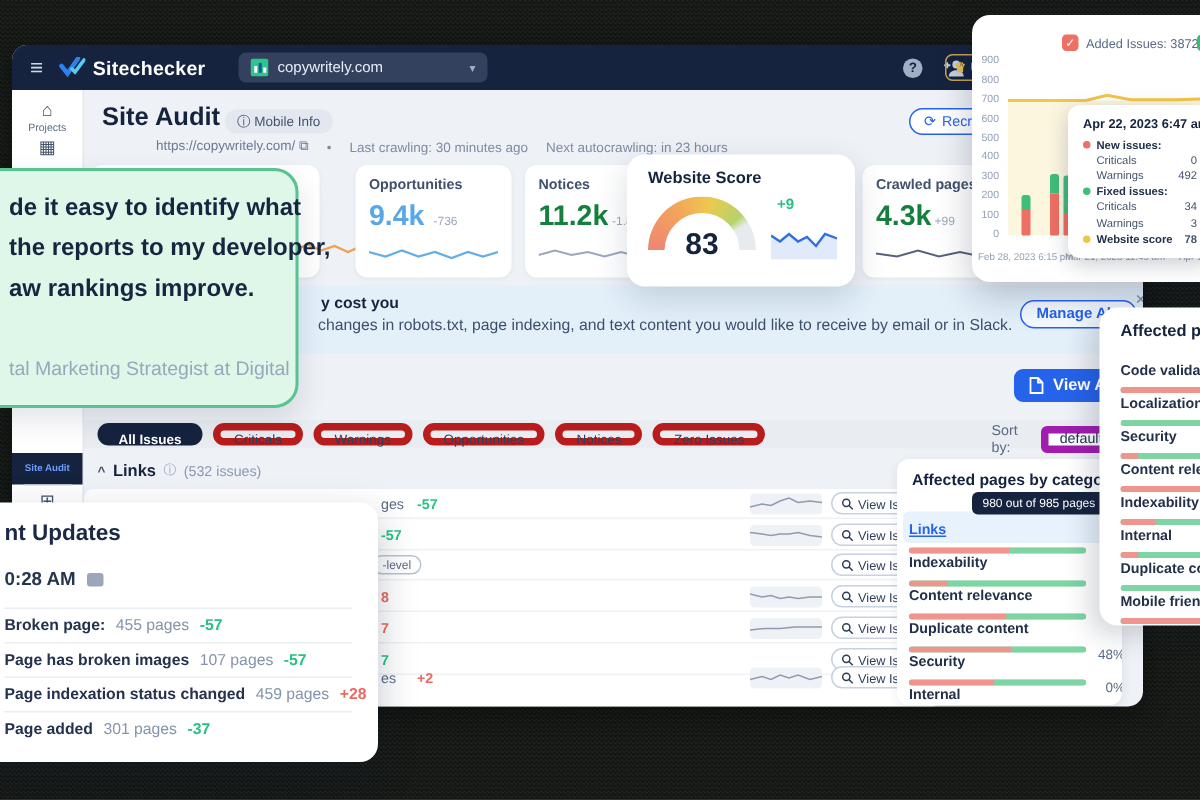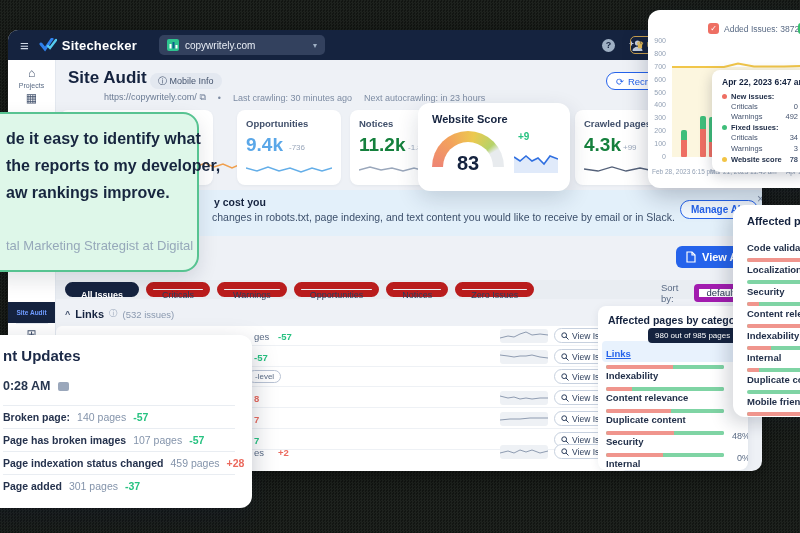--- a/index.html
+++ b/index.html
@@ -62,21 +62,21 @@
   .banner .ttl{position:absolute;left:86px;top:6px;font-size:10.5px;font-weight:700;color:#15233f;}
   .banner .dsc{position:absolute;left:84px;top:21px;font-size:10.5px;color:#3c4f6b;}
   .manage-btn{position:absolute;left:672px;top:170px;height:19px;width:78px;border:1px solid #2563eb;border-radius:12px;
     background:#f3f9ff;color:#2563eb;font-size:10px;font-weight:600;line-height:17px;text-align:left;padding:0 10px;white-space:nowrap;overflow:hidden;}
   .banner-close{position:absolute;left:749px;top:162px;color:#7d8ca3;font-size:12px;cursor:pointer;}
 
   .viewall-btn{position:absolute;left:668px;top:216px;width:94px;height:22px;background:#2563eb;border:none;border-radius:6px;
     color:#fff;font-size:11px;font-weight:600;display:flex;align-items:center;gap:6px;padding:0 10px;}
 
   .tabs-strip{position:absolute;left:48px;top:250px;width:706px;height:19px;background:#e9edf2;display:flex;align-items:center;gap:7px;padding-left:9px;}
-  .tab{height:15px;border-radius:9px;font-size:9px;line-height:13px;padding:0 9px;border:7px solid #b91c1c;color:#2c3e5c;background:transparent;cursor:pointer;white-space:nowrap;}
+  .tab{height:15px;border-radius:9px;font-size:9px;line-height:13px;padding:0 9px;border:5px solid #b91c1c;color:#2c3e5c;background:transparent;cursor:pointer;white-space:nowrap;}
   .tab.active{background:#15233f;color:#fff;border-color:#15233f;font-weight:600;}
   .sort-row{position:absolute;left:629px;top:252px;display:flex;align-items:center;gap:6px;}
   .sort-lb{font-size:9.5px;color:#5a6b85;margin-left:24px;}
   .sort-dd{width:86px;height:18px;background:#fff;border:5px solid #a21caf;border-radius:4px;font-size:9.5px;color:#23324e;
     line-height:16px;padding:0 7px;display:flex;justify-content:space-between;align-items:center;}
 
   .links-hd{position:absolute;left:57px;top:278px;display:flex;align-items:center;gap:5px;}
   .links-hd .car{color:#44536e;font-size:9px;font-weight:800;}
   .links-hd .nm{font-size:11px;font-weight:800;color:#15233f;}
   .links-hd .inf{font-size:8.5px;color:#9aa7bb;}
@@ -593,21 +593,21 @@
   </div>
 
   <div class="updates-card">
     <span class="up-title">nt Updates</span>
     <span class="up-time">
       <span>0:28 AM</span>
       <span class="chat-ic"></span>
     </span>
     <div class="up-row" style="top:70px;">
       <span class="nm">Broken page:</span>
-        <span class="pg">140 pages</span>
+        <span class="pg">455 pages</span>
         <span class="dl green">-57</span>
     </div>
     <div class="up-row" style="top:93px;">
       <span class="nm">Page has broken images</span>
         <span class="pg">107 pages</span>
         <span class="dl green">-57</span>
     </div>
     <div class="up-row" style="top:116px;">
       <span class="nm">Page indexation status changed</span>
         <span class="pg">459 pages</span>

